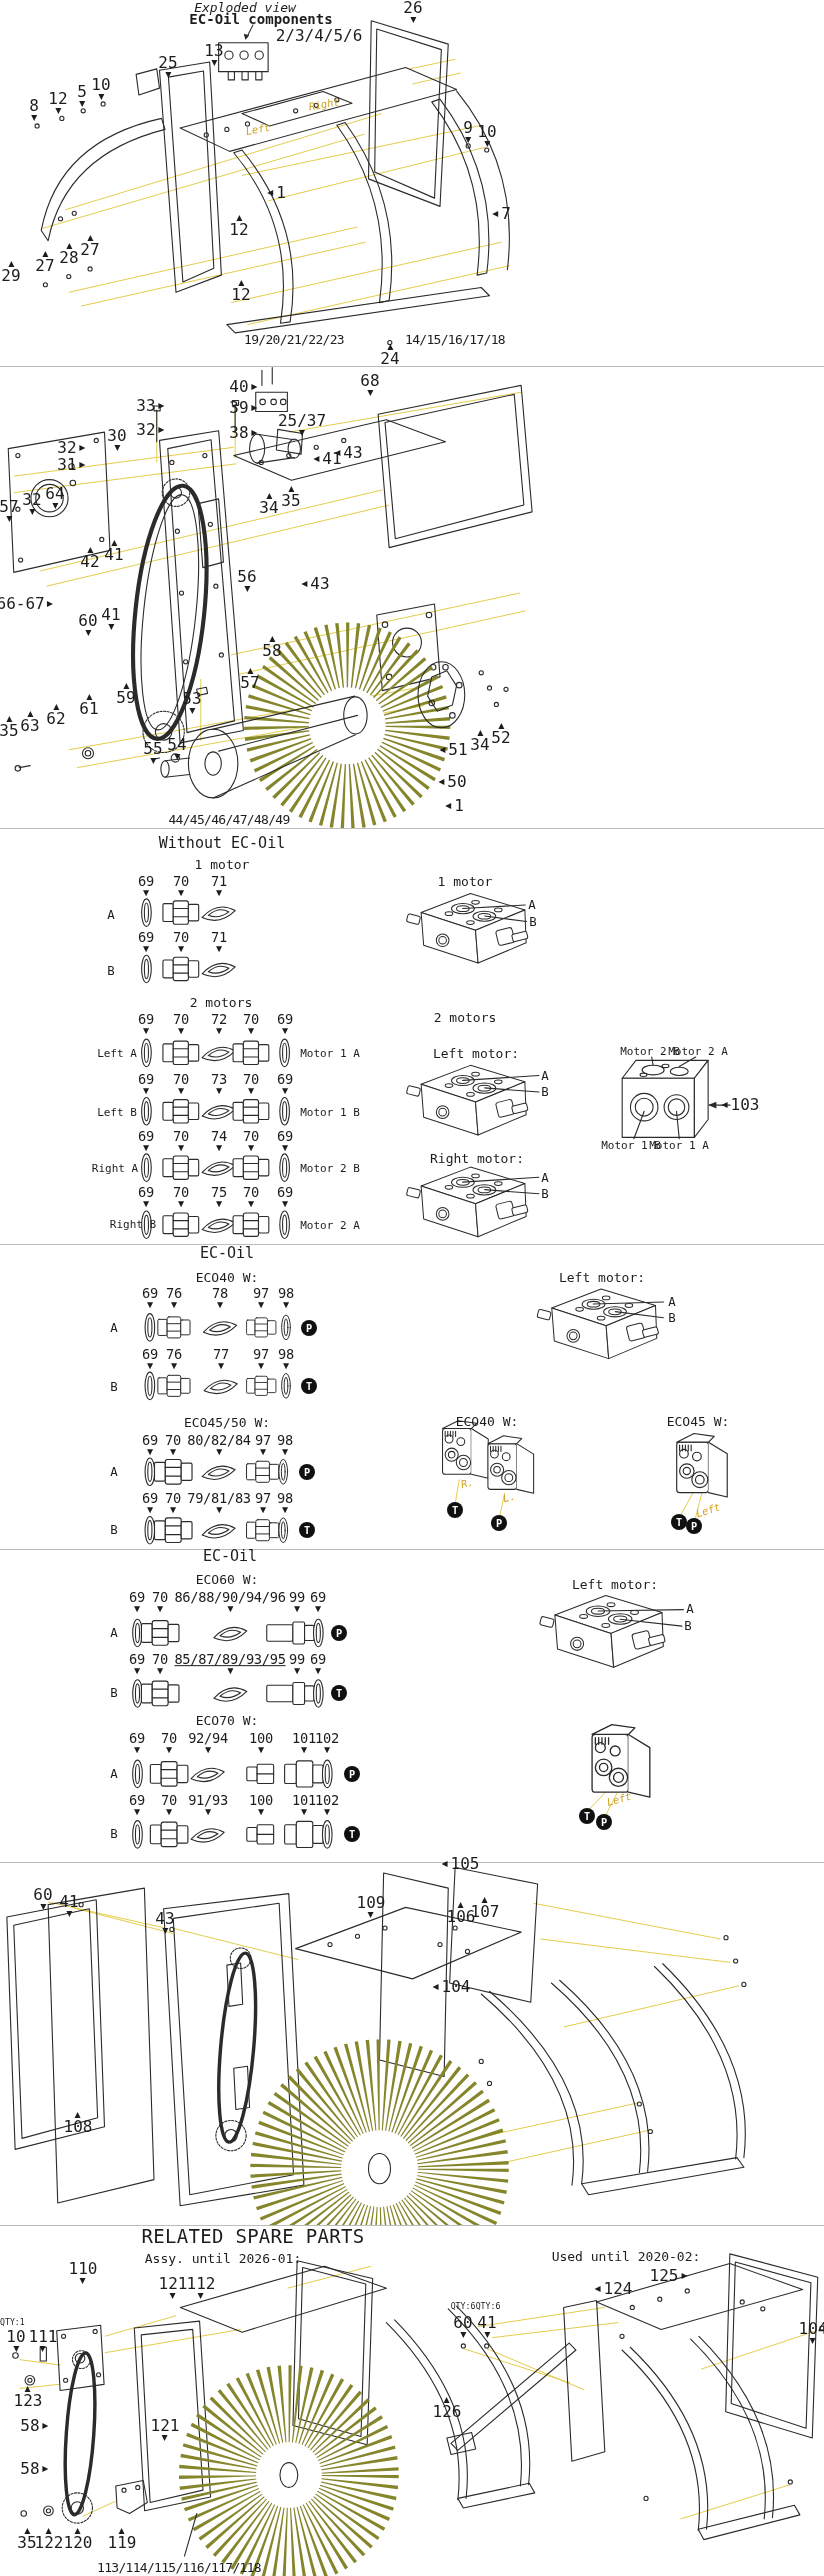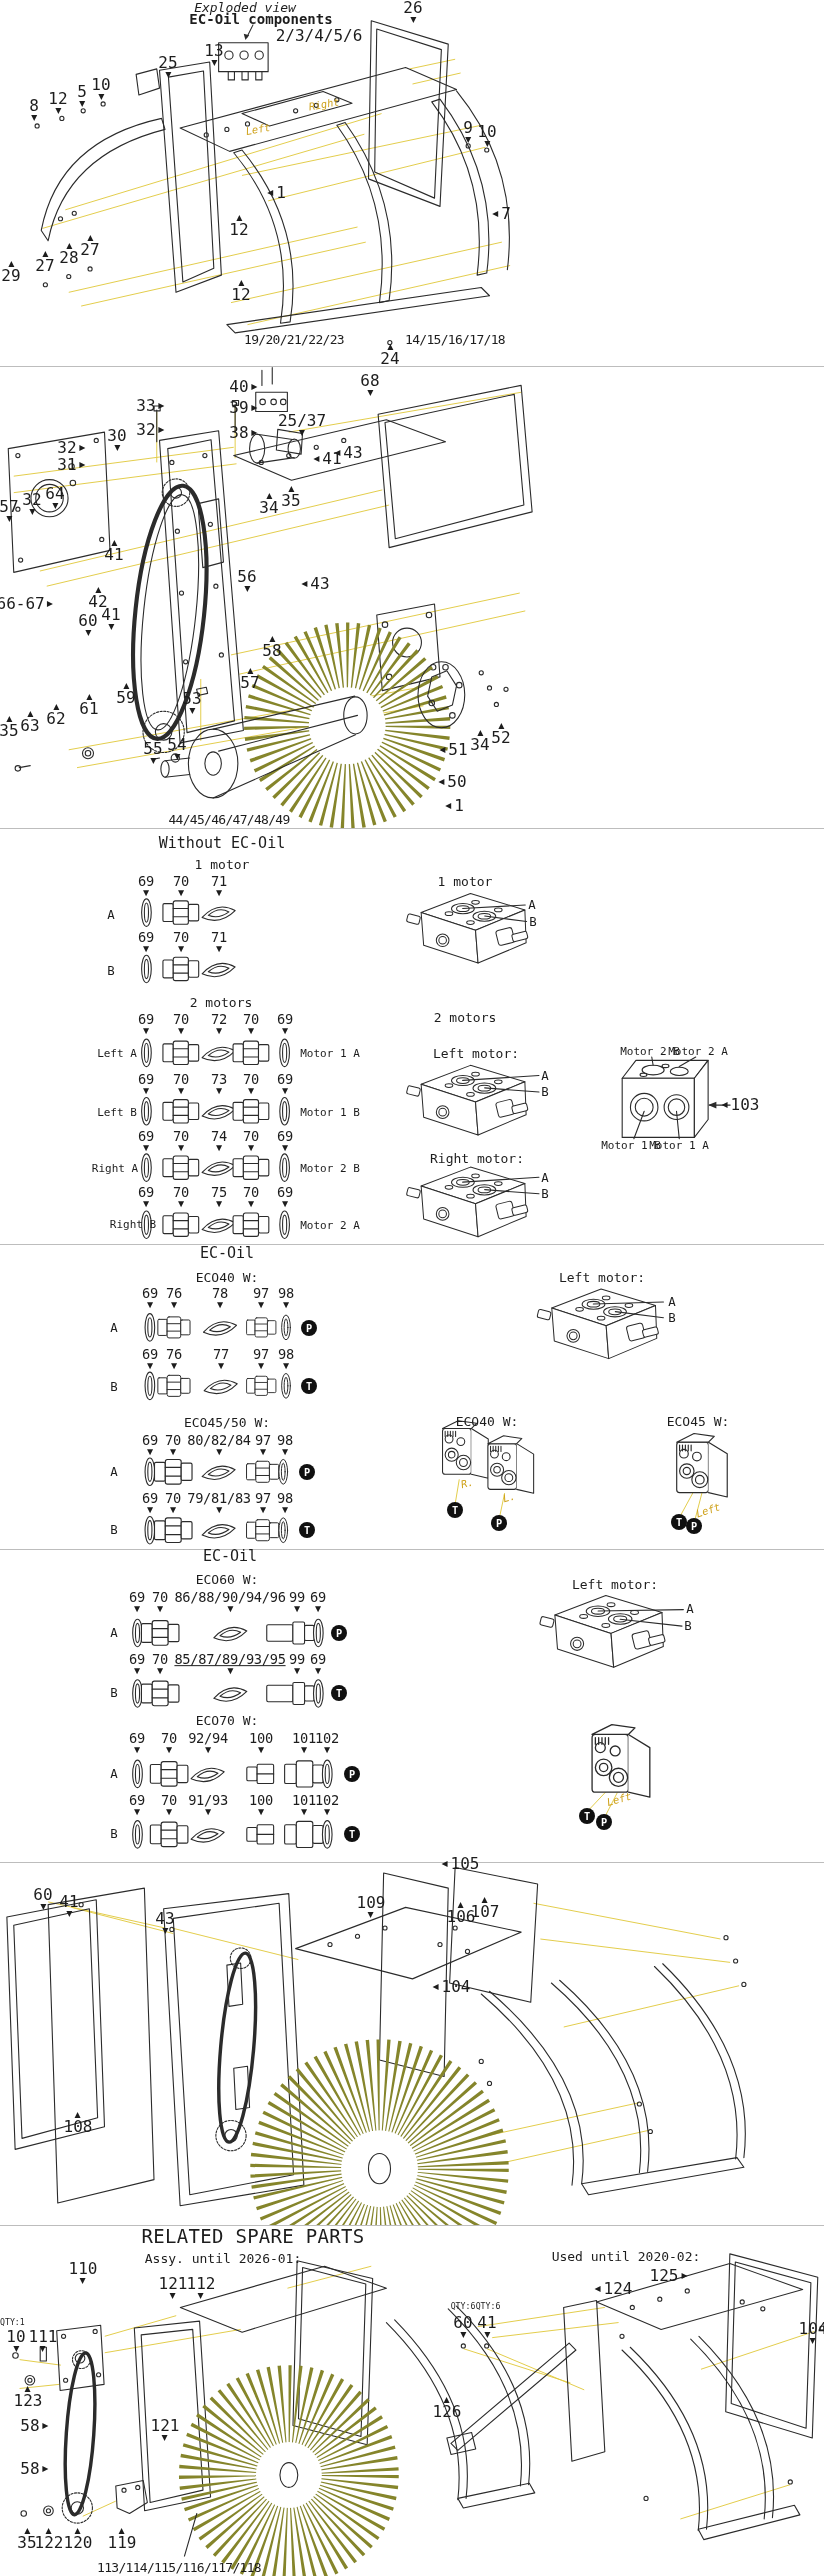--- a/index.html
+++ b/index.html
@@ -485,21 +485,21 @@
       <div class="lbl a-d" style="left: 370px; top: 381px;">68</div>
       <div class="lbl a-l" style="left: 332px; top: 459px;">41</div>
       <div class="lbl a-l" style="left: 353px; top: 453px;">43</div>
       <div class="lbl a-u" style="left: 269px; top: 508px;">34</div>
       <div class="lbl a-u" style="left: 291px; top: 501px;">35</div>
       <div class="lbl a-r" style="left: 67px; top: 448px;">32</div>
       <div class="lbl a-r" style="left: 67px; top: 465px;">31</div>
       <div class="lbl a-d" style="left: 9px; top: 507px;">57</div>
       <div class="lbl a-d" style="left: 32px; top: 500px;">32</div>
       <div class="lbl a-d" style="left: 55px; top: 494px;">64</div>
-      <div class="lbl a-u" style="left: 98px; top: 562px; margin-top: 40px;">42</div>
+      <div class="lbl a-u" style="left: 90px; top: 562px;">42</div>
       <div class="lbl a-u" style="left: 114px; top: 555px;">41</div>
       <div class="lbl a-r" style="left: 20.6px; top: 604px;">66-67</div>
       <div class="lbl a-d" style="left: 88px; top: 621px;">60</div>
       <div class="lbl a-d" style="left: 111px; top: 615px;">41</div>
       <div class="lbl a-d" style="left: 247px; top: 577px;">56</div>
       <div class="lbl a-l" style="left: 320px; top: 584px;">43</div>
       <div class="lbl a-u" style="left: 272px; top: 651px;">58</div>
       <div class="lbl a-u" style="left: 250px; top: 683px;">57</div>
       <div class="lbl a-u" style="left: 126px; top: 698px;">59</div>
       <div class="lbl a-u" style="left: 89px; top: 709px;">61</div>

